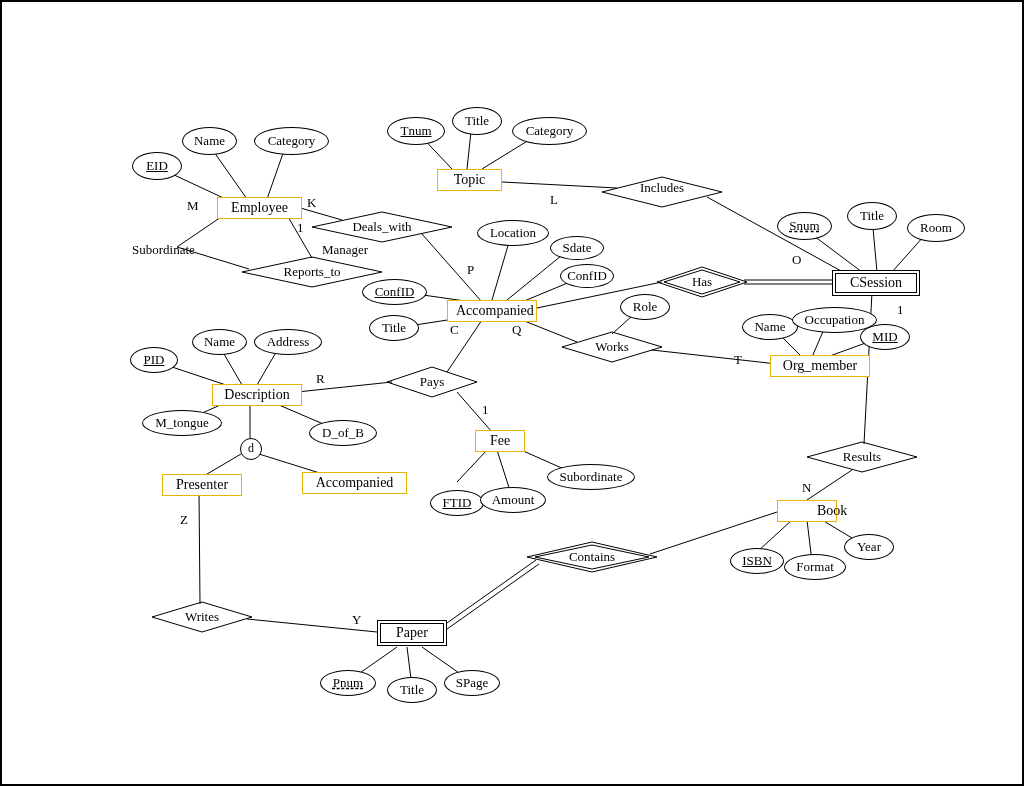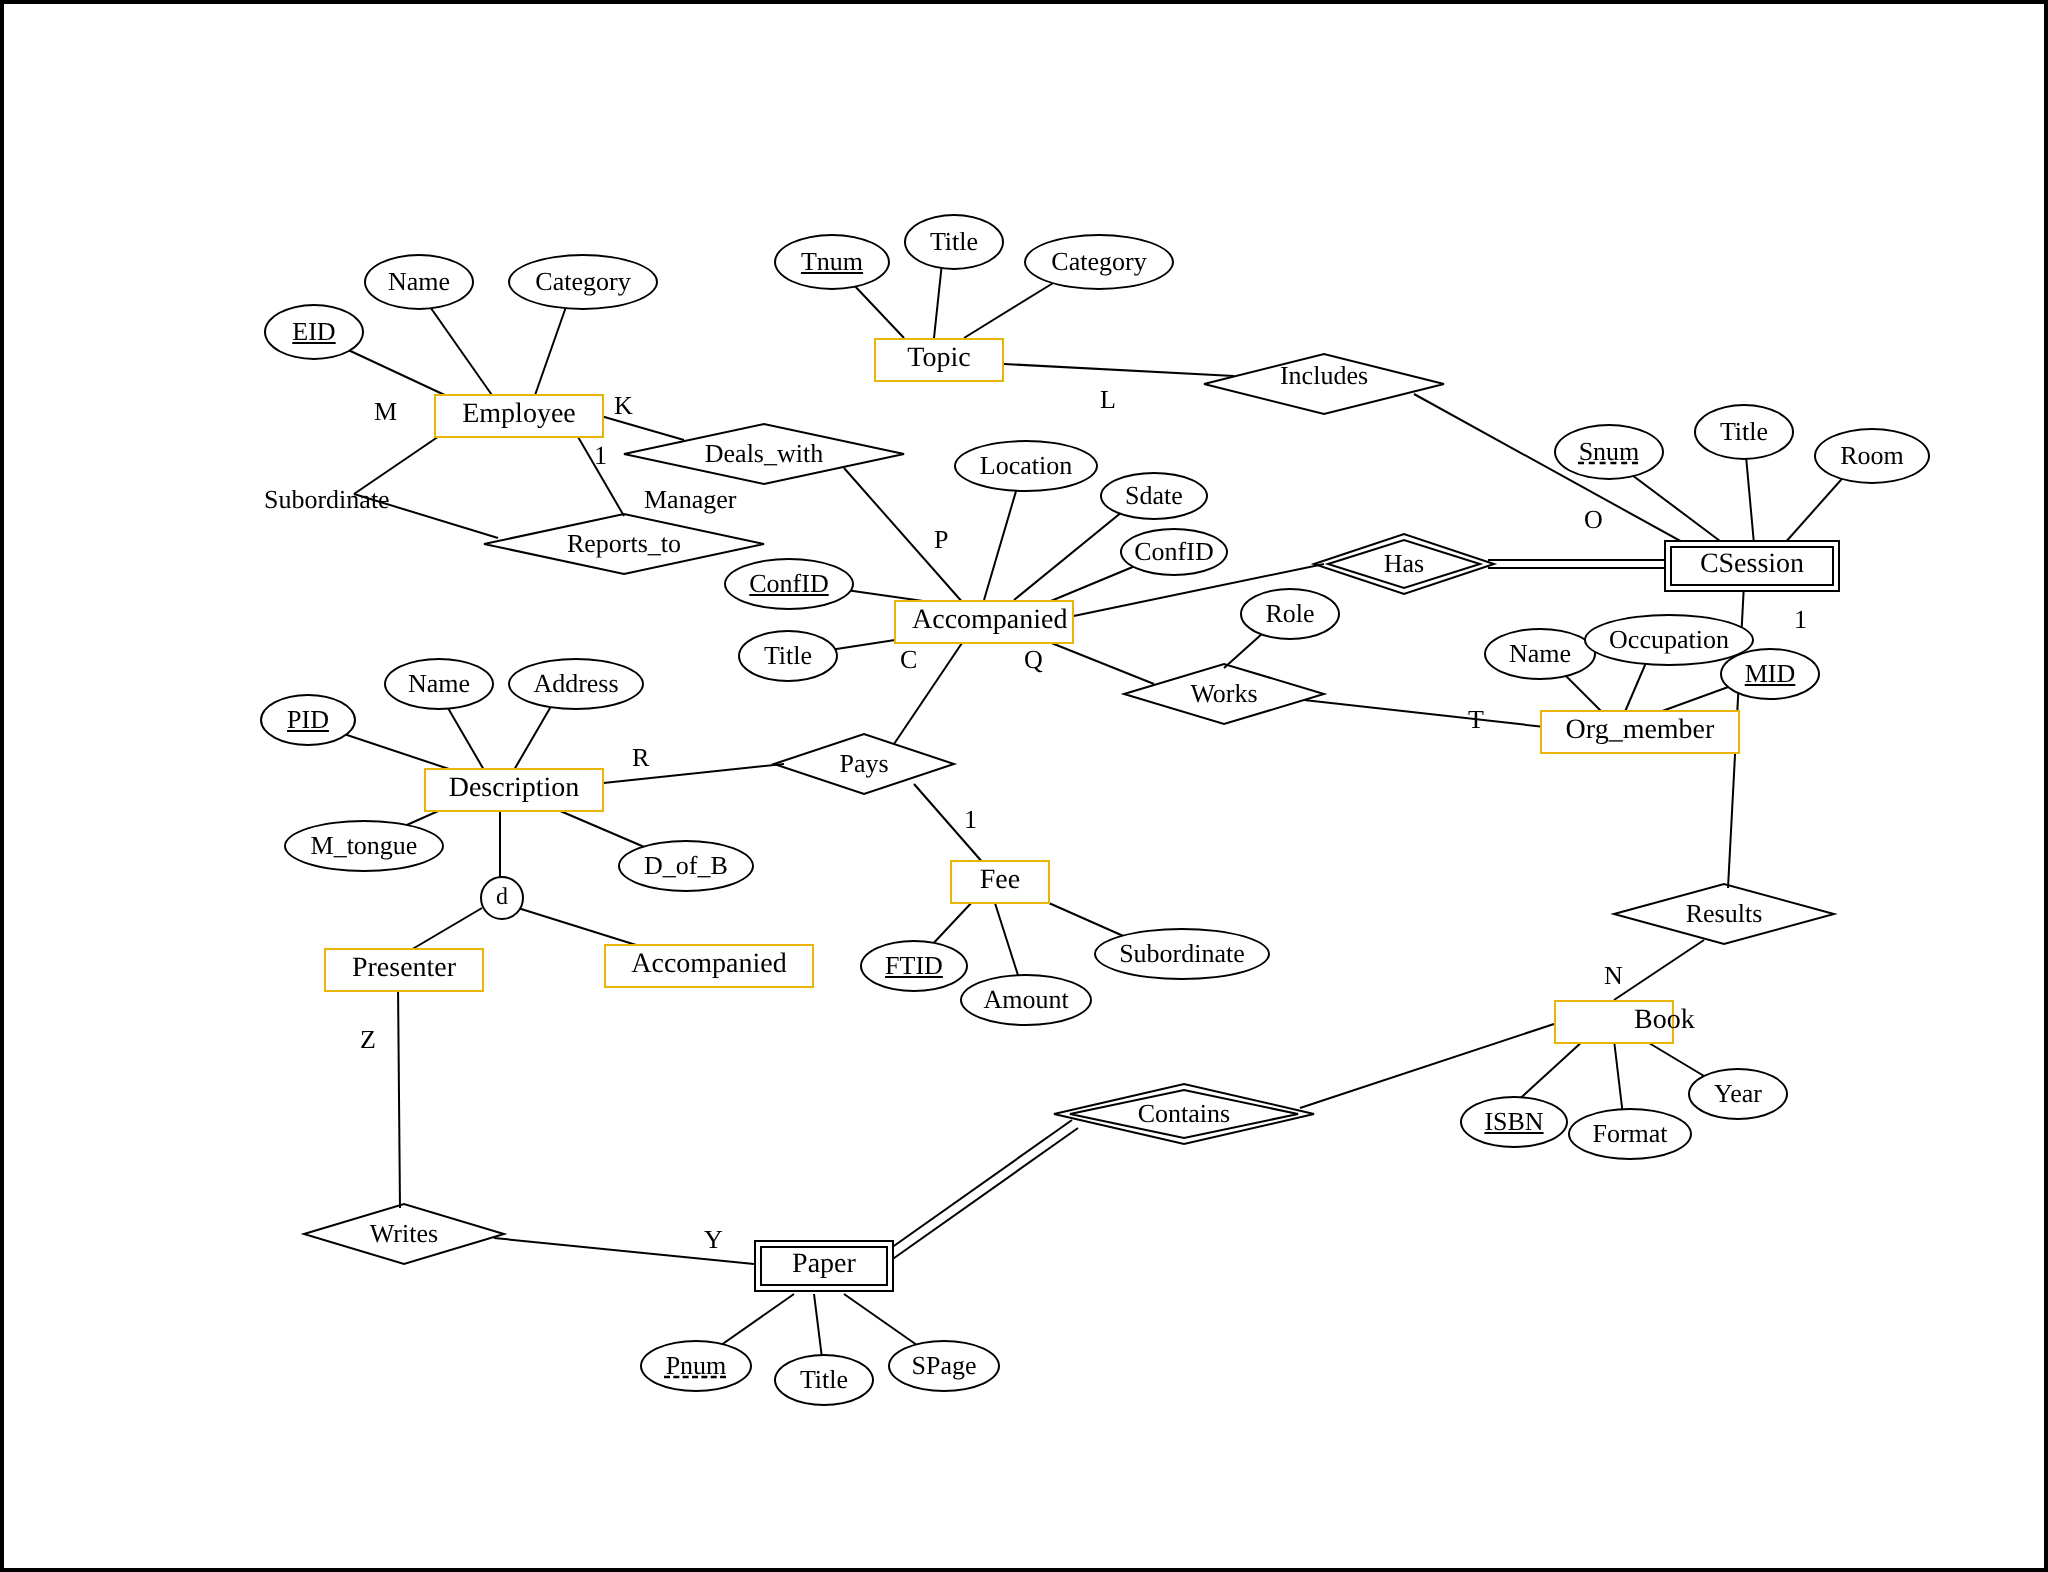--- a/index.html
+++ b/index.html
@@ -258,21 +258,21 @@
     </div>
 
 <div class="attr" style="left:128px; top:345px; width:48px; height:26px;">
       <span class="key">PID</span>
     </div>
 <div class="attr" style="left:190px; top:327px; width:55px; height:26px;">Name</div>
 <div class="attr" style="left:252px; top:327px; width:68px; height:26px;">Address</div>
 <div class="attr" style="left:140px; top:408px; width:80px; height:26px;">M_tongue</div>
 <div class="attr" style="left:307px; top:418px; width:68px; height:26px;">D_of_B</div>
 
-<div class="attr" style="left:428px; top:468px; width:54px; height:26px;">
+<div class="attr" style="left:428px; top:488px; width:54px; height:26px;">
       <span class="key">FTID</span>
     </div>
 <div class="attr" style="left:478px; top:485px; width:66px; height:26px;">Amount</div>
 <div class="attr" style="left:545px; top:462px; width:88px; height:26px;">Subordinate</div>
 
 <div class="attr" style="left:728px; top:546px; width:54px; height:26px;text-align:center;">
       <span class="key">ISBN</span>
     </div>
 <div class="attr" style="left:842px; top:532px; width:50px; height:26px;">Year</div>
 <div class="attr" style="left:782px; top:552px; width:62px; height:26px;">Format</div>

